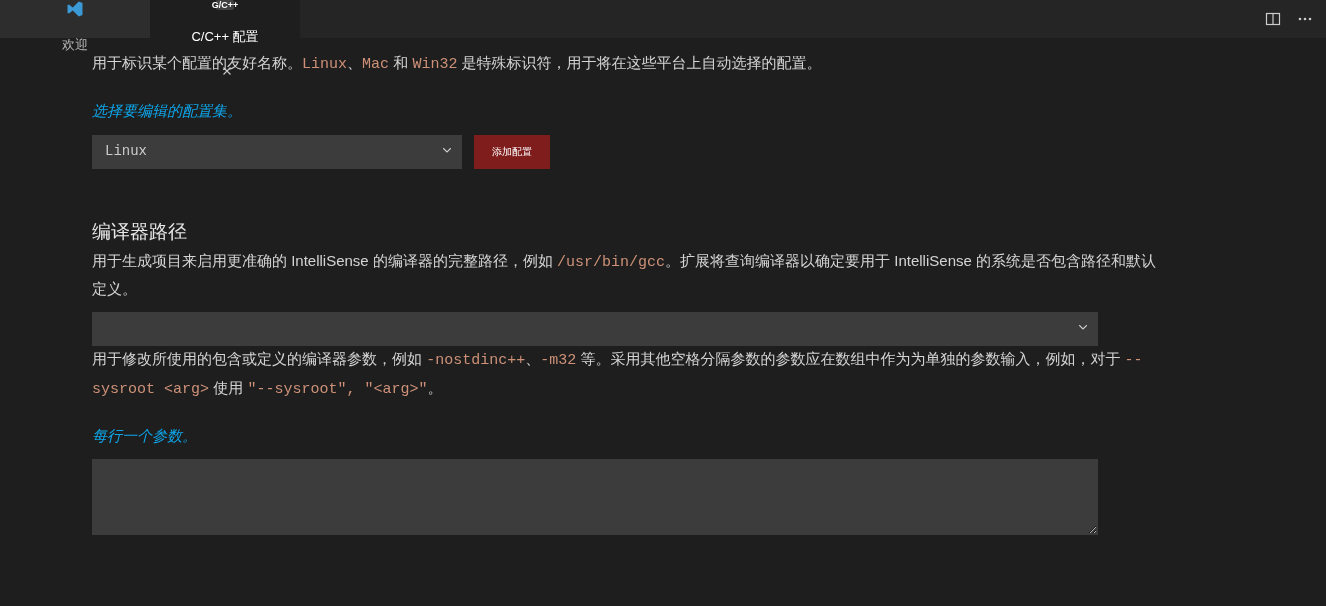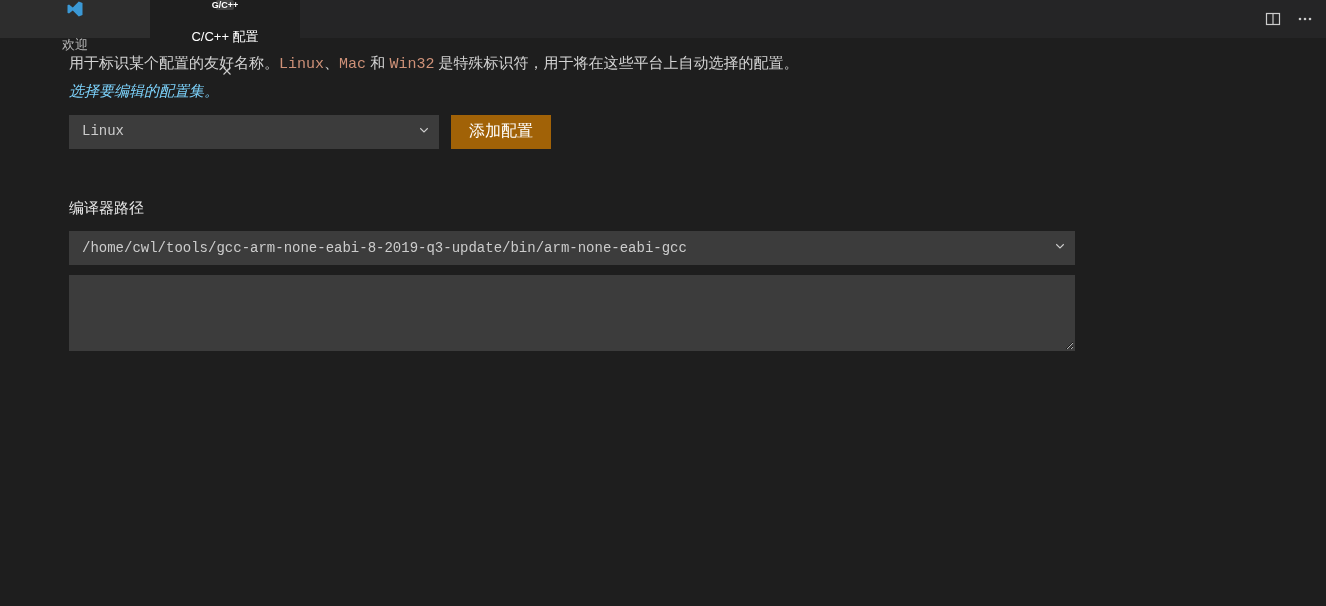--- a/index.html
+++ b/index.html
@@ -71,32 +71,32 @@
     background: #252526;
   }
   .icon-btn {
     width: 18px; height: 18px;
     display: inline-flex;
     align-items: center; justify-content: center;
     color: #cccccc;
     cursor: pointer;
   }
   .content {
-    padding: 12px 160px 0 69px;
+    padding: 12px 160px 0 92px;
     height: calc(606px - 38px);
     overflow: hidden;
     font-size: 15px;
     line-height: 1.75;
     color: #d4d4d4;
   }
   .desc { color: #d4d4d4; }
   .hint {
     font-style: italic;
-    color: #7dd3fc;
-    margin-top: 0;
+    color: #0ea5e9;
+    margin-top: 20px;
   }
   .code {
     font-family: Consolas, "Courier New", monospace;
     color: #ce9178;
   }
   .row {
     display: flex;
     align-items: stretch;
     gap: 12px;
     margin-top: 10px;
@@ -116,31 +116,31 @@
     cursor: pointer;
   }
   .select .chev {
     position: absolute;
     right: 8px;
     top: 50%;
     transform: translateY(-50%);
     color: #cccccc;
   }
   .btn-primary {
-    background: #a16207;
+    background: #7f1d1d;
     color: #ffffff;
     border: none;
     padding: 0 18px;
     height: 34px;
-    font-size: 16px;
+    font-size: 10px;
     cursor: pointer;
   }
   .section-title {
     color: #e8e8e8;
-    font-size: 15px;
+    font-size: 19px;
     margin-top: 46px;
   }
   .select.wide {
     width: 1006px;
     font-size: 14px;
   }
   .textarea {
     width: 1006px;
     height: 76px;
     background: #3c3c3c;
@@ -204,26 +204,32 @@
       <span class="chev">
         <svg width="12" height="12" viewBox="0 0 16 16">
             <path d="M3 6l5 5 5-5" fill="none" stroke="#cccccc" stroke-width="1.5"></path>
           </svg>
       </span>
     </div>
     <button class="btn-primary">添加配置</button>
   </div>
 
   <div class="section-title">编译器路径</div>
+  <div class="desc">
+    <span>用于生成项目来启用更准确的 IntelliSense 的编译器的完整路径，例如 </span><span class="code">/usr/bin/gcc</span><span>。扩展将查询编译器以确定要用于 IntelliSense 的系统是否包含路径和默认定义。</span>
+  </div>
   <div class="row">
     <div class="select wide">
-      <span>/home/cwl/tools/gcc-arm-none-eabi-8-2019-q3-update/bin/arm-none-eabi-gcc</span>
       <span class="chev">
         <svg width="12" height="12" viewBox="0 0 16 16">
             <path d="M3 6l5 5 5-5" fill="none" stroke="#cccccc" stroke-width="1.5"></path>
           </svg>
       </span>
     </div>
   </div>
 
+  <div class="desc">
+    <span>用于修改所使用的包含或定义的编译器参数，例如 </span><span class="code">-nostdinc++</span><span>、</span><span class="code">-m32</span><span> 等。采用其他空格分隔参数的参数应在数组中作为为单独的参数输入，例如，对于 </span><span class="code">--sysroot &lt;arg&gt;</span><span> 使用 </span><span class="code">"--sysroot", "&lt;arg&gt;"</span><span>。</span>
+  </div>
+  <div class="hint">每行一个参数。</div>
   <textarea class="textarea" value="" style=""></textarea>
 
 </div>
 
 </body></html>

